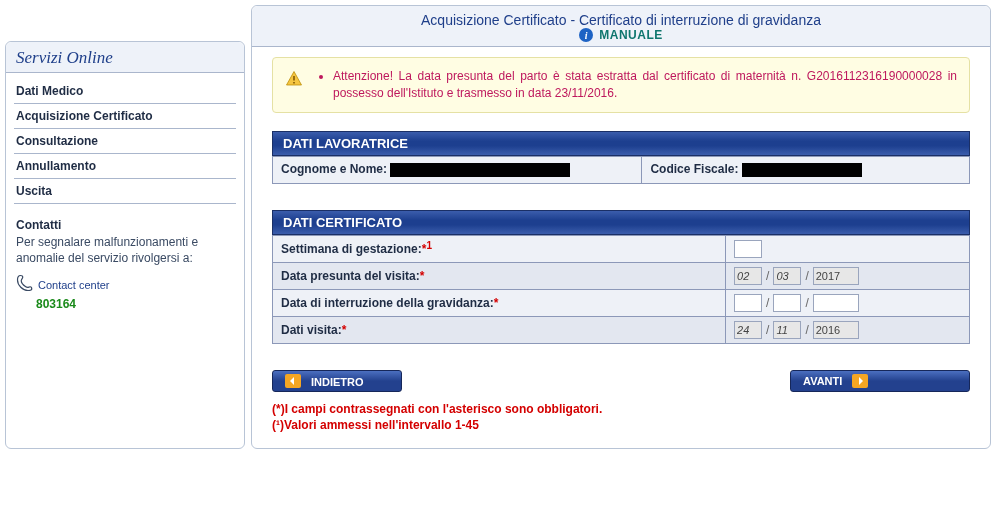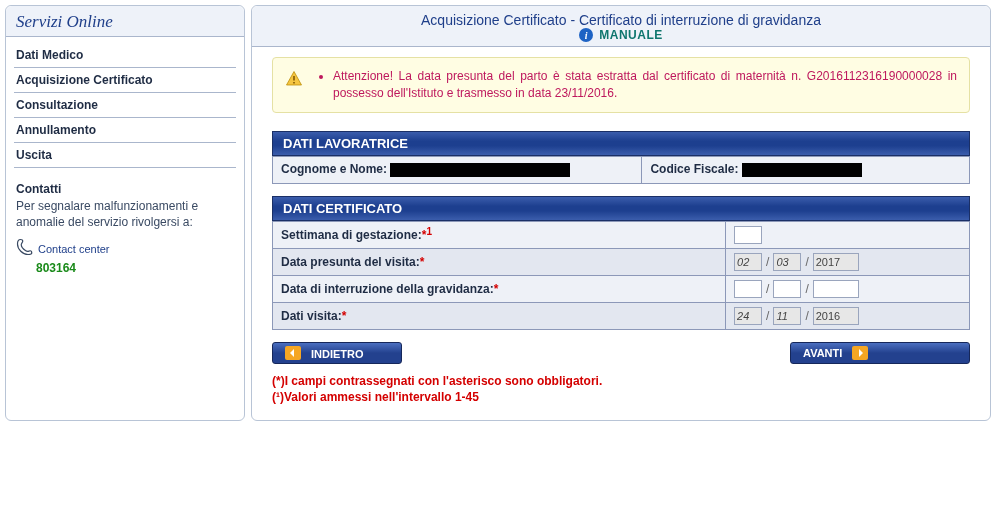--- a/index.html
+++ b/index.html
@@ -15,20 +15,21 @@
     padding: 5px;
     display: flex;
     gap: 6px;
   }
   
   .sidebar {
     width: 240px;
     border: 1px solid #b8c4d6;
     border-radius: 6px;
     padding: 0 0 8px 0;
+    margin-top: 36px;
   }
   .sidebar-title {
     font-family: Georgia, 'Times New Roman', serif;
     font-style: italic;
     font-size: 17px;
     color: #1f3f8a;
     padding: 6px 10px 4px 10px;
     border-bottom: 1px solid #aab6cc;
     background: #eef2f9;
     border-radius: 6px 6px 0 0;
@@ -97,21 +98,21 @@
     background: linear-gradient(to bottom, #3b5dac 0%, #1d3f8f 40%, #1d3f8f 60%, #3b5dac 100%);
     color: #fff;
     font-weight: bold;
     padding: 4px 10px;
     border: 1px solid #1a2f66;
     font-size: 13px;
   }
   .data-table {
     width: 100%;
     border-collapse: collapse;
-    margin-bottom: 12px;
+    margin-bottom: 26px;
   }
   .data-table td {
     border: 1px solid #8c98b8;
     padding: 4px 8px;
     background: #f4f6fa;
     vertical-align: middle;
     height: 27px;
   }
   .data-table tr:nth-child(odd) td { background: #eef1f7; }
   .data-table tr:nth-child(even) td { background: #e3e7f0; }

